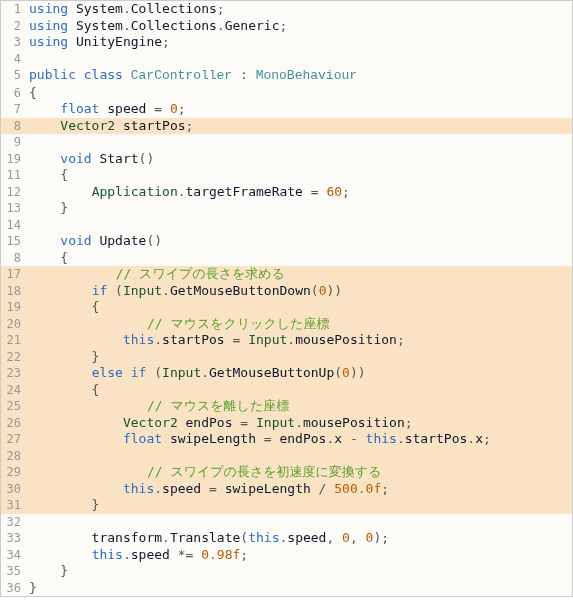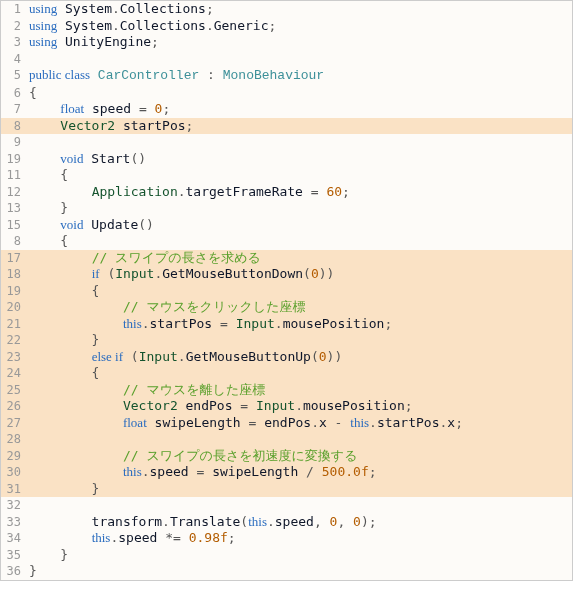--- a/index.html
+++ b/index.html
@@ -29,24 +29,24 @@
   padding-right: 6px;
   flex-shrink: 0;
   user-select: none;
   font-size: 12px;
 }
 .code {
   white-space: pre;
   flex: 1;
   padding-left: 2px;
 }
-.kw { color: #2a6cbf; font-family: Liberation Serif, serif; }
+.kw { color: #2a6cbf; }
 .type { color: #14532d; }
 .cls { color: #3d9099; font-family: Liberation Mono, monospace; }
-.comment { color: #5aa02c; }
+.comment { color: #5aa02c; margin-left: 24px; }
 .num { color: #b35c00; }
 .punct { color: #555; }
 .ident { color: #0f172a; }
 </style>
 </head>
 <body>
 
 <div class="code-container">
   <div id="lines">
       <div class="line">
@@ -93,20 +93,24 @@
         <span class="gutter">11</span>
         <span class="code"><span class="punct">    {</span></span>
       </div>
       <div class="line">
         <span class="gutter">12</span>
         <span class="code"><span class="ident">        </span><span class="type">Application</span><span class="punct">.</span><span class="ident">targetFrameRate </span><span class="punct">=</span><span class="num"> 60</span><span class="punct">;</span></span>
       </div>
       <div class="line">
         <span class="gutter">13</span>
         <span class="code"><span class="punct">    }</span></span>
+      </div>
+      <div class="line">
+        <span class="gutter">14</span>
+        <span class="code">&nbsp;</span>
       </div>
       <div class="line">
         <span class="gutter">15</span>
         <span class="code"><span class="ident">    </span><span class="kw">void</span><span class="ident"> Update</span><span class="punct">()</span></span>
       </div>
       <div class="line">
         <span class="gutter">8</span>
         <span class="code"><span class="punct">    {</span></span>
       </div>
       <div class="line hl">

